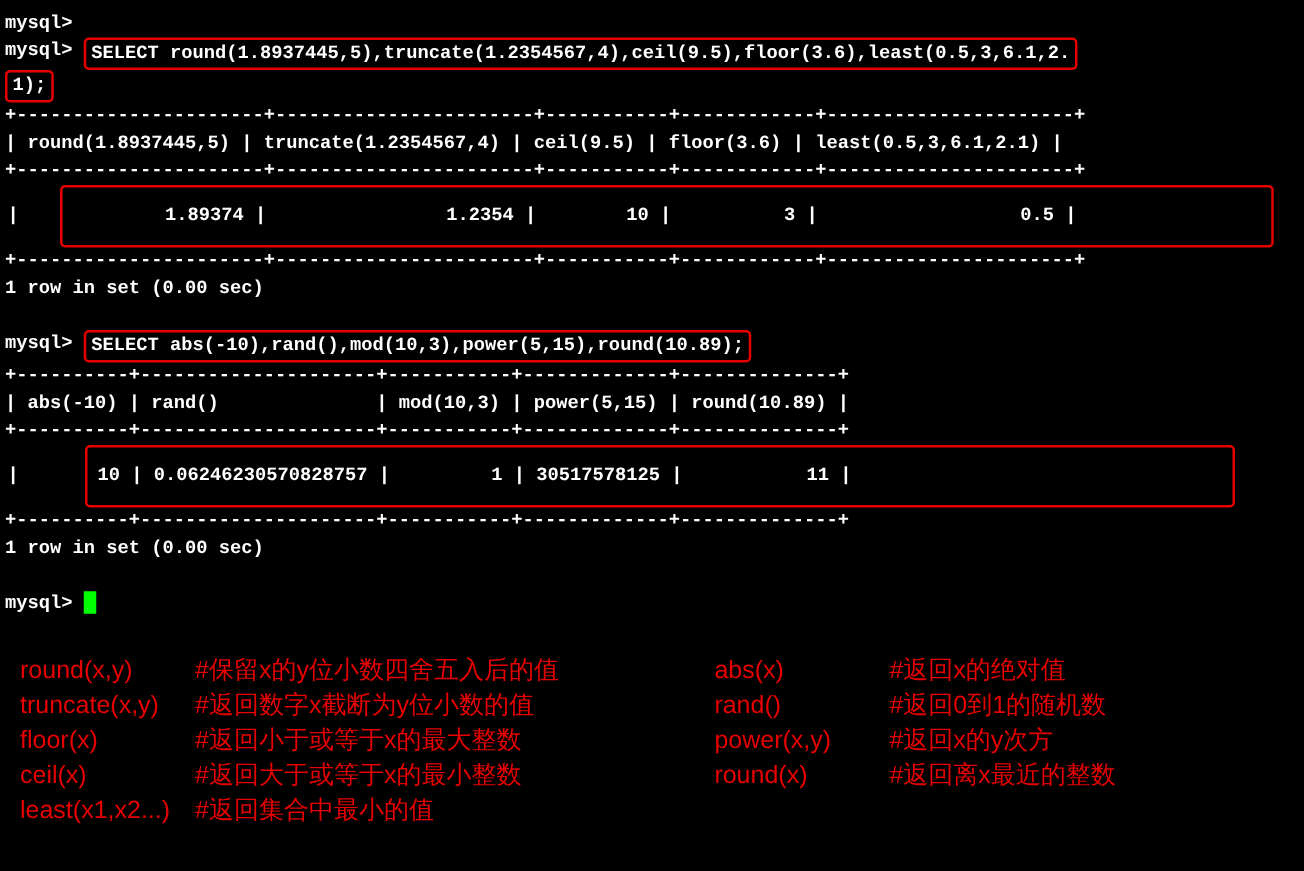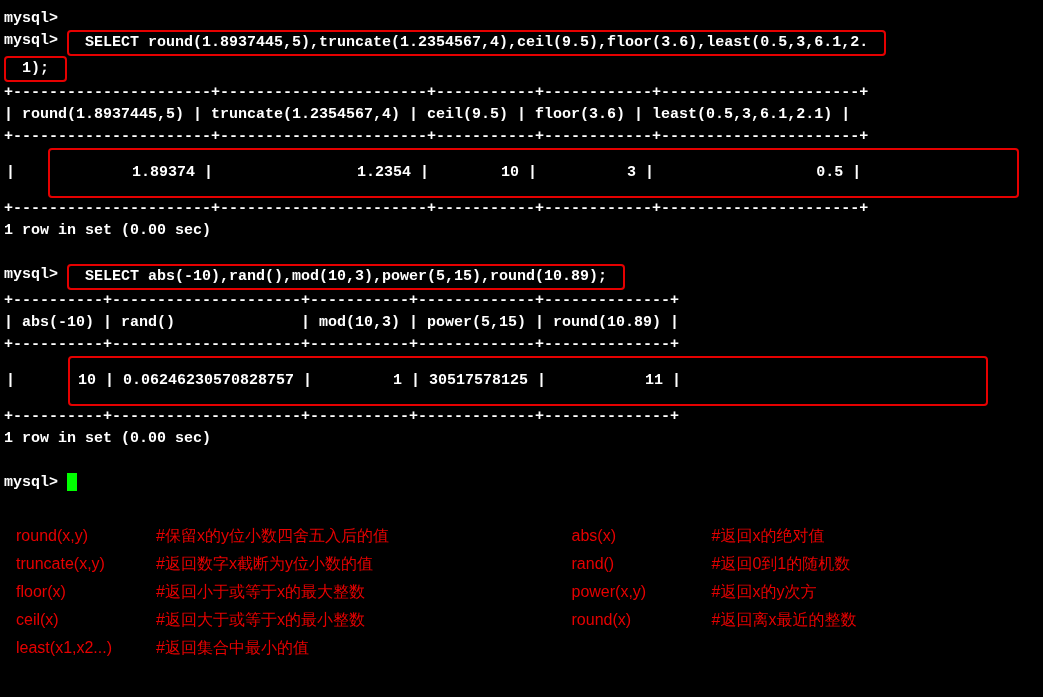--- a/index.html
+++ b/index.html
@@ -12,21 +12,21 @@
     height: 697px;
     padding: 8px 4px;
     font-weight: bold;
     overflow: hidden;
   }
   .line { white-space: pre; line-height: 22px; }
   .redbox {
     border: 2px solid #e60000;
     border-radius: 4px;
     display: inline-block;
-    padding: 0 16px;
+    padding: 0 4px;
     vertical-align: top;
   }
   .redbox-wide {
     border: 2px solid #e60000;
     border-radius: 4px;
     display: block;
     padding: 12px 4px;
   }
   .cursor {
     background: #00ff00;
@@ -35,21 +35,21 @@
     height: 18px;
     vertical-align: middle;
   }
   .notes {
     display: flex;
     margin-top: 28px;
     padding: 0 12px;
     color: #e60000;
     font-family: "Microsoft YaHei", Arial, sans-serif;
     font-weight: normal;
-    font-size: 16px;
+    font-size: 20px;
   }
   .col { flex: 1; }
   .col2 { flex: 1; margin-left: 100px; }
   .note-row { display: flex; line-height: 28px; }
   .fn { width: 140px; }
   .desc { flex: 1; }
 </style>
 </head>
 <body>
 

